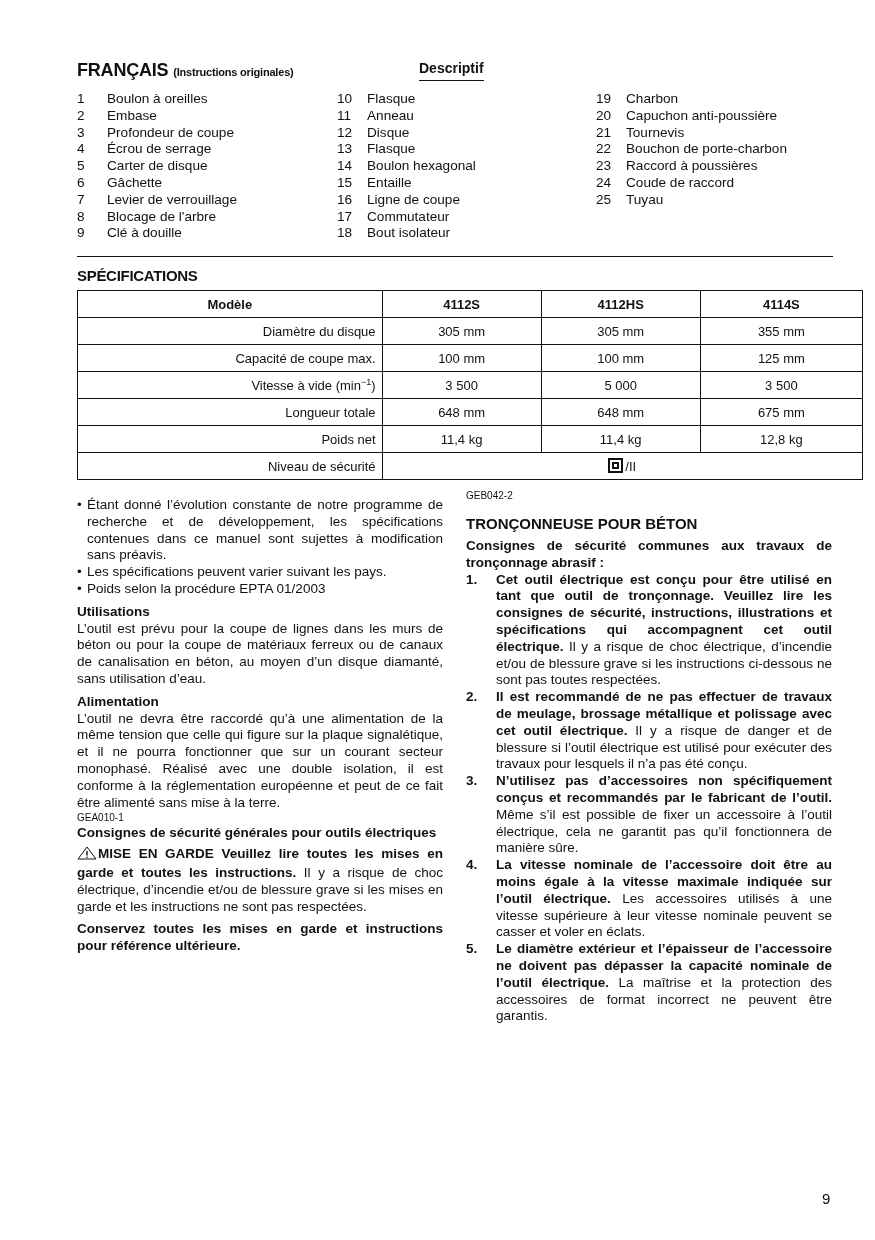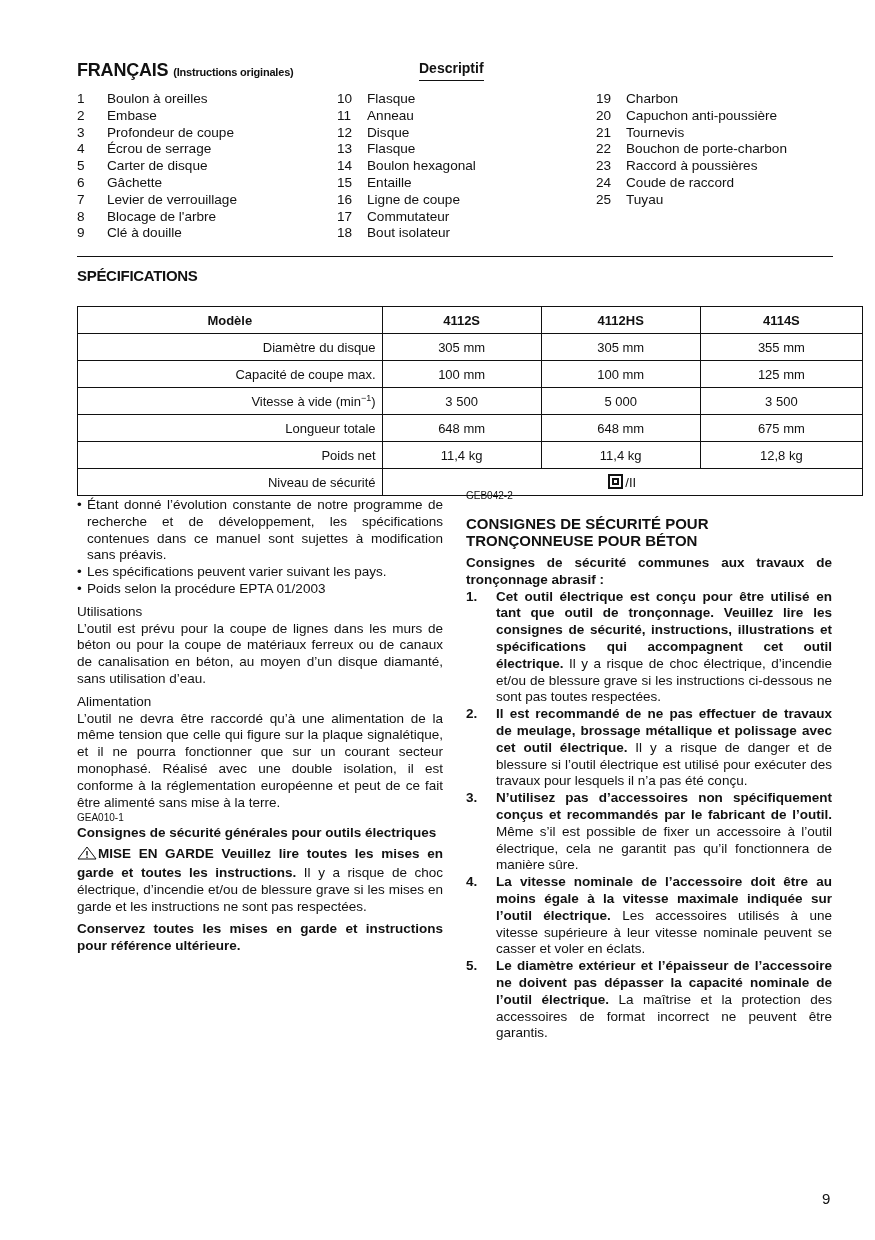--- a/index.html
+++ b/index.html
@@ -13,36 +13,36 @@
   .descriptif { left: 419px; top: 60px; font-size: 14px; font-weight: bold; padding-bottom: 4px; border-bottom: 1px solid #111; }
 
   .parts-col { top: 91px; font-size: 13.6px; line-height: 16.8px; }
   .parts-col .row { display: flex; }
   .parts-col .num { width: 30px; }
   .col1 { left: 77px; } .col2 { left: 337px; } .col3 { left: 596px; }
 
   .rule { left: 77px; width: 756px; top: 256px; height: 1px; background: #111; }
   .spec-title { left: 77px; top: 267px; font-size: 15px; font-weight: bold; letter-spacing: -0.3px; }
 
-  table.spec { position: absolute; left: 77px; top: 306px; width: 786px; border-collapse: collapse; font-size: 13px; }
+  table.spec { position: absolute; left: 77px; top: 290px; width: 786px; border-collapse: collapse; font-size: 13px; }
   table.spec td, table.spec th { border: 1px solid #111; height: 26px; padding: 0 6px; }
   table.spec th { font-weight: bold; text-align: center; }
   table.spec td.lbl { text-align: right; }
   table.spec td.val { text-align: center; }
   table.spec col.c0 { width: 291px; } table.spec col.c1 { width: 152px; } table.spec col.c2 { width: 152px; } table.spec col.c3 { width: 155px; }
   .dbl-ins { display: inline-block; width: 11px; height: 11px; border: 2px solid #111; position: relative; vertical-align: -2px; margin-right: 2px; }
   .dbl-ins::after { content: ""; position: absolute; left: 2px; top: 2px; width: 3px; height: 3px; border: 2px solid #111; }
 
   .left-col { left: 77px; top: 489px; width: 366px; font-size: 13.5px; line-height: 16.8px; margin-top: 8px; }
   .right-col { left: 466px; top: 489px; width: 366px; font-size: 13.5px; line-height: 16.8px; }
   .just { text-align: justify; }
   .bullets { margin: 0; padding: 0; list-style: none; }
   .bullets li { position: relative; padding-left: 10px; text-align: justify; }
   .bullets li::before { content: "•"; position: absolute; left: 0; }
-  .h-bold { font-weight: normal; margin-top: 4px; }
+  .h-bold { font-weight: bold; margin-top: 4px; }
   .code { text-align: left; font-size: 10px; line-height: 14px; }
   .b { font-weight: bold; }
   p { margin: 0; }
   .mt4 { margin-top: 4px; }
   .mt6 { margin-top: 6px; }
   .big-h { font-size: 15px; font-weight: bold; line-height: 17px; margin-top: 12px; }
   .num-list { margin: 0; padding: 0; list-style: none; }
   .num-list li { display: flex; }
   .num-list .n { width: 30px; flex: none; font-weight: bold; }
   .num-list .t { flex: 1; text-align: justify; }
@@ -239,21 +239,20 @@
           <line x1="10" y1="5" x2="10" y2="9.5" stroke="#111" stroke-width="1.4"></line>
           <circle cx="10" cy="11.3" r="0.8" fill="#111"></circle>
         </svg></span><span class="b">MISE EN GARDE Veuillez lire toutes les mises en garde et toutes les instructions.</span><span> Il y a risque de choc électrique, d’incendie et/ou de blessure grave si les mises en garde et les instructions ne sont pas respectées.</span>
   </p>
   <p class="b just mt6">Conservez toutes les mises en garde et instructions pour référence ultérieure.</p>
 </div>
 
 <div class="abs right-col">
   <div class="code">GEB042-2</div>
   <div class="big-h">
-    <div>CONSIGNES DE SÉCURITÉ POUR</div>
     <div>TRONÇONNEUSE POUR BÉTON</div>
   </div>
   <p class="b just mt6">Consignes de sécurité communes aux travaux de tronçonnage abrasif :</p>
   <ul class="num-list">
     <li>
         <span class="n">1.</span>
         <span class="t"><span class="b">Cet outil électrique est conçu pour être utilisé en tant que outil de tronçonnage. Veuillez lire les consignes de sécurité, instructions, illustrations et spécifications qui accompagnent cet outil électrique.</span><span> Il y a risque de choc électrique, d’incendie et/ou de blessure grave si les instructions ci-dessous ne sont pas toutes respectées.</span></span>
       </li>
     <li>
         <span class="n">2.</span>

